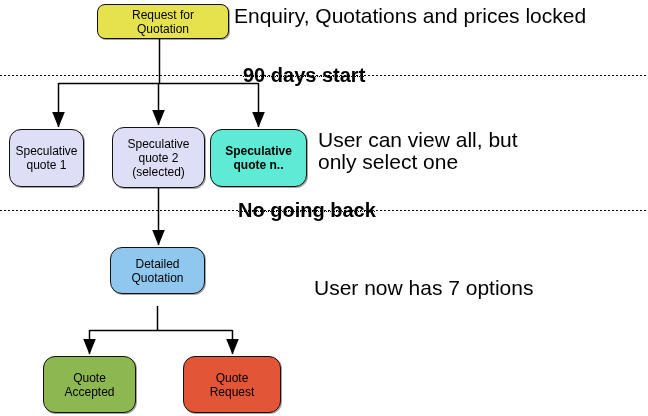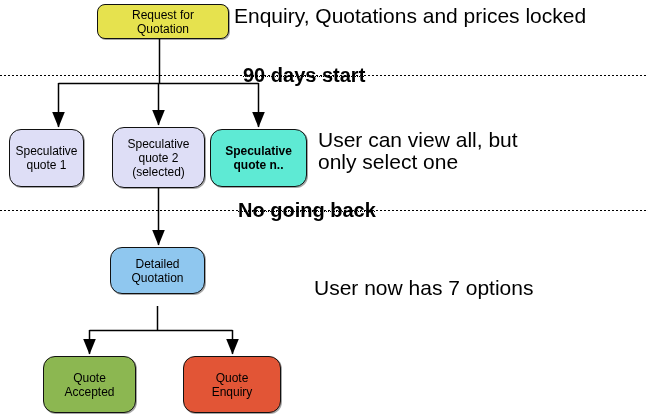--- a/index.html
+++ b/index.html
@@ -111,21 +111,21 @@
 
   <div class="node n-detailed" style="background-color: rgb(143, 199, 239);">
     <span>Detailed Quotation</span>
   </div>
 
   <div class="node n-accepted" style="background-color: rgb(140, 183, 81);">
     <span>Quote Accepted</span>
   </div>
 
   <div class="node n-rejected" style="background-color: rgb(226, 85, 54);">
-    <span>Quote Enquiry</span>
+    <span>Quote Request</span>
   </div>
 
   <div class="phase-label p-first">90 days start</div>
   <div class="phase-label p-second">No going back</div>
 
   <div class="annotation a-top">Enquiry, Quotations and prices locked</div>
 
   <div class="annotation a-middle">
     <div>User can view all, but</div>
     <div>only select one</div>

